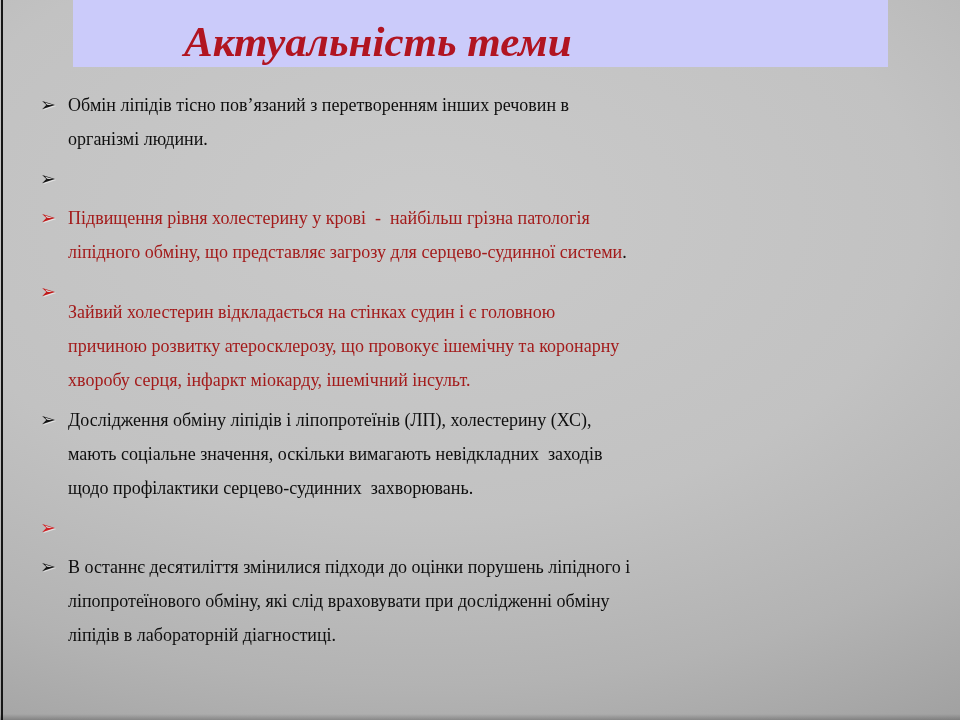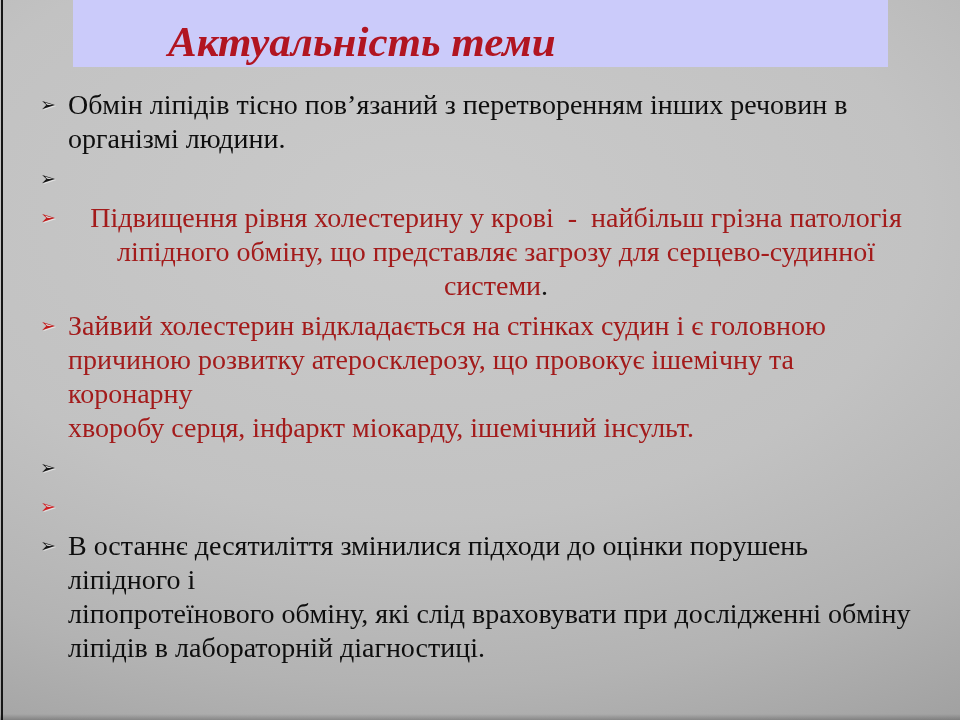--- a/index.html
+++ b/index.html
@@ -38,20 +38,21 @@
   }
   .title-text {
     font-family: "Liberation Serif", serif;
     font-style: italic;
     font-weight: bold;
     font-size: 43px;
     line-height: 1;
     padding-bottom: 4px;
     letter-spacing: 0px;
     white-space: nowrap;
+    margin-left: 16px;
   }
   .bullets {
     position: absolute;
     left: 40px; top: 88px;
     width: 884px;
   }
   .bullet {
     display: flex;
     align-items: flex-start;
     margin-bottom: 6px;
@@ -59,21 +60,21 @@
   .marker {
     flex: 0 0 28px;
     width: 28px;
     font-family: "DejaVu Sans", sans-serif;
     font-size: 19px;
     line-height: 33px;
     text-shadow: 1px 1px 0 rgba(255,255,255,0.55);
   }
   .btext {
     font-family: "Liberation Serif", serif;
-    font-size: 28px;
+    font-size: 18px;
     line-height: 34px;
     white-space: pre-wrap;
   }
 </style>
 </head>
 <body>
 
 <div class="slide">
   <div class="edge-line"></div>
 
@@ -88,33 +89,36 @@
       <span class="btext" style="color: rgb(14, 14, 14);">Обмін ліпідів тісно пов’язаний з перетворенням інших речовин в
 організмі людини.</span>
     </div>
 
     <div class="bullet">
       <span class="marker" style="color: rgb(20, 20, 20);">➢</span>
     </div>
 
     <div class="bullet">
       <span class="marker" style="color: rgb(194, 26, 26);">➢</span>
-      <span class="btext" style="color: rgb(163, 27, 27); text-align: center;"><span>Підвищення рівня холестерину у крові  -  найбільш грізна патологія
+      <span class="btext" style="color: rgb(163, 27, 27);"><span>Підвищення рівня холестерину у крові  -  найбільш грізна патологія
 ліпідного обміну, що представляє загрозу для серцево-судинної системи</span><span style="color: rgb(20, 20, 20);">.</span></span>
     </div>
 
     <div class="bullet">
       <span class="marker" style="color: rgb(194, 26, 26);">➢</span>
-      <span class="btext" style="color: rgb(163, 27, 27);">Зайвий холестерин відкладається на стінках судин і є головною
+      <span class="btext" style="color: rgb(163, 27, 27); margin-top: 20px;">Зайвий холестерин відкладається на стінках судин і є головною
 причиною розвитку атеросклерозу, що провокує ішемічну та коронарну
 хворобу серця, інфаркт міокарду, ішемічний інсульт.</span>
     </div>
 
     <div class="bullet">
       <span class="marker" style="color: rgb(20, 20, 20);">➢</span>
+      <span class="btext" style="color: rgb(14, 14, 14);">Дослідження обміну ліпідів і ліпопротеїнів (ЛП), холестерину (ХС),
+мають соціальне значення, оскільки вимагають невідкладних  заходів
+щодо профілактики серцево-судинних  захворювань.</span>
     </div>
 
     <div class="bullet">
       <span class="marker" style="color: rgb(210, 31, 35);">➢</span>
     </div>
 
     <div class="bullet">
       <span class="marker" style="color: rgb(20, 20, 20);">➢</span>
       <span class="btext" style="color: rgb(14, 14, 14);">В останнє десятиліття змінилися підходи до оцінки порушень ліпідного і
 ліпопротеїнового обміну, які слід враховувати при дослідженні обміну

